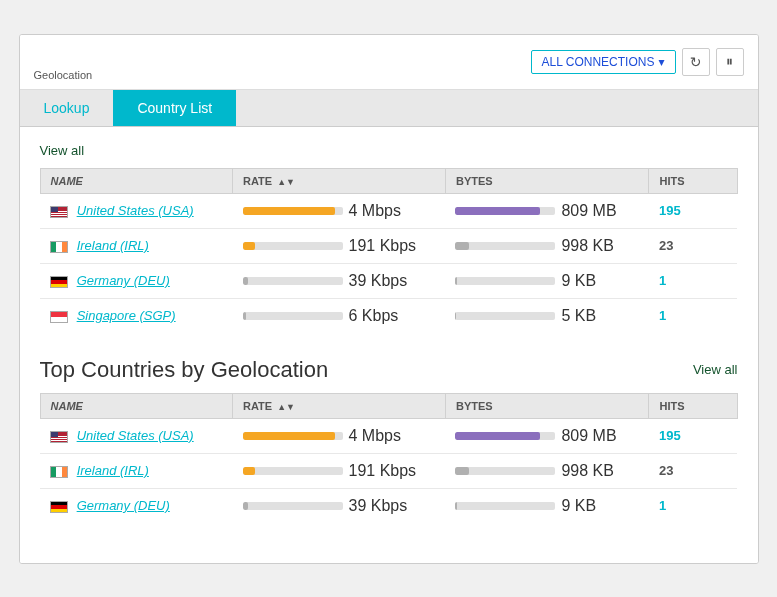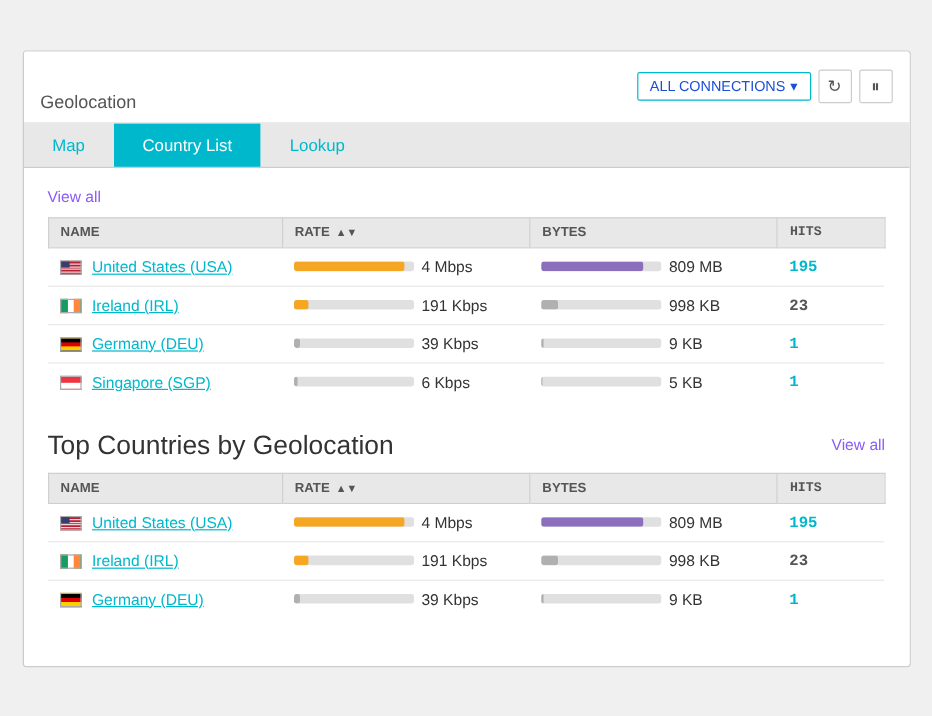--- a/index.html
+++ b/index.html
@@ -20,21 +20,21 @@
     }
     .top-bar {
       display: flex;
       justify-content: space-between;
       align-items: center;
       padding: 8px 14px;
       background: #fff;
       border-bottom: 1px solid #ddd;
     }
     .app-title {
-      font-size: 15px;
+      font-size: 11px;
       color: #555;
       margin-top: 26px;
     }
     .top-controls {
       display: flex;
       align-items: center;
       gap: 6px;
     }
     .connections-btn {
       border: 1px solid #00b8cc;
@@ -91,21 +91,21 @@
       align-items: center;
       margin-bottom: 10px;
     }
     .section-title {
       font-size: 22px;
       color: #333;
       font-weight: normal;
     }
     .view-all {
       font-size: 13px;
-      color: #8b5cf6;
+      color: #14532d;
       cursor: pointer;
       text-decoration: none;
     }
     .data-table {
       width: 100%;
       border-collapse: collapse;
       font-size: 13px;
     }
     .data-table th {
       background: #e8e8e8;
@@ -115,24 +115,24 @@
       color: #555;
       font-weight: bold;
       border: 1px solid #d0d0d0;
     }
     .data-table td {
       padding: 8px 10px;
       border-bottom: 1px solid #e8e8e8;
       vertical-align: middle;
     }
     .data-table tr:last-child td { border-bottom: none; }
-    .col-name { width: 175px; }
+    .col-name { width: 175px; font-style: italic; }
     .col-rate { width: 185px; }
     .col-bytes { width: 185px; }
-    .col-hits { width: 80px; font-family: Liberation Mono, monospace; }
+    .col-hits { width: 80px; }
     .country-name {
       color: #00b8cc;
       text-decoration: underline;
       cursor: pointer;
       font-size: 13px;
     }
     .flag {
       display: inline-block;
       width: 18px;
       height: 12px;
@@ -152,21 +152,21 @@
       overflow: hidden;
       display: inline-block;
     }
     .bar-fill {
       height: 100%;
       border-radius: 2px;
     }
     .bar-orange { background: #f5a623; }
     .bar-purple { background: #8b6fbd; }
     .bar-gray { background: #b0b0b0; }
-    .rate-value, .bytes-value { color: #333; font-size: 13px; white-space: nowrap; }
+    .rate-value, .bytes-value { color: #333; font-size: 16px; white-space: nowrap; }
     .sort-icon { font-size: 9px; margin-left: 2px; }
 
     
     .flag-usa {
       background: linear-gradient(
         #B22234 0%, #B22234 15.4%,
         #fff 15.4%, #fff 23.1%,
         #B22234 23.1%, #B22234 38.5%,
         #fff 38.5%, #fff 46.2%,
         #B22234 46.2%, #B22234 61.5%,
@@ -214,23 +214,22 @@
       <button class="icon-btn">
         <span>↻</span>
       </button>
       <button class="icon-btn">
         <span>⏸</span>
       </button>
     </div>
   </div>
 
   <div class="tabs">
-    <button class="tab">Map</button>
+    <button class="tab">Lookup</button>
     <button class="tab active">Country List</button>
-    <button class="tab">Lookup</button>
   </div>
 
   <div class="content">
 
     <div class="section">
       <div class="section-header">
         <a class="view-all">View all</a>
       </div>
       <table class="data-table">
         <thead>

